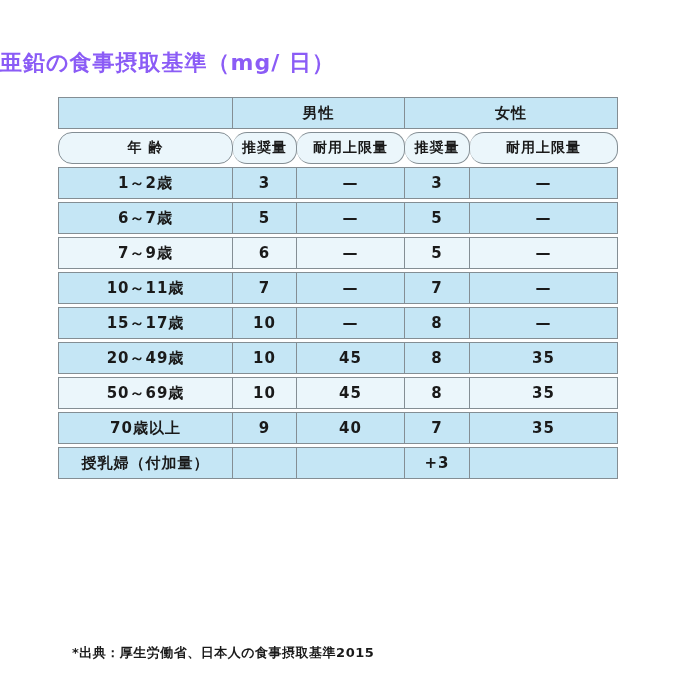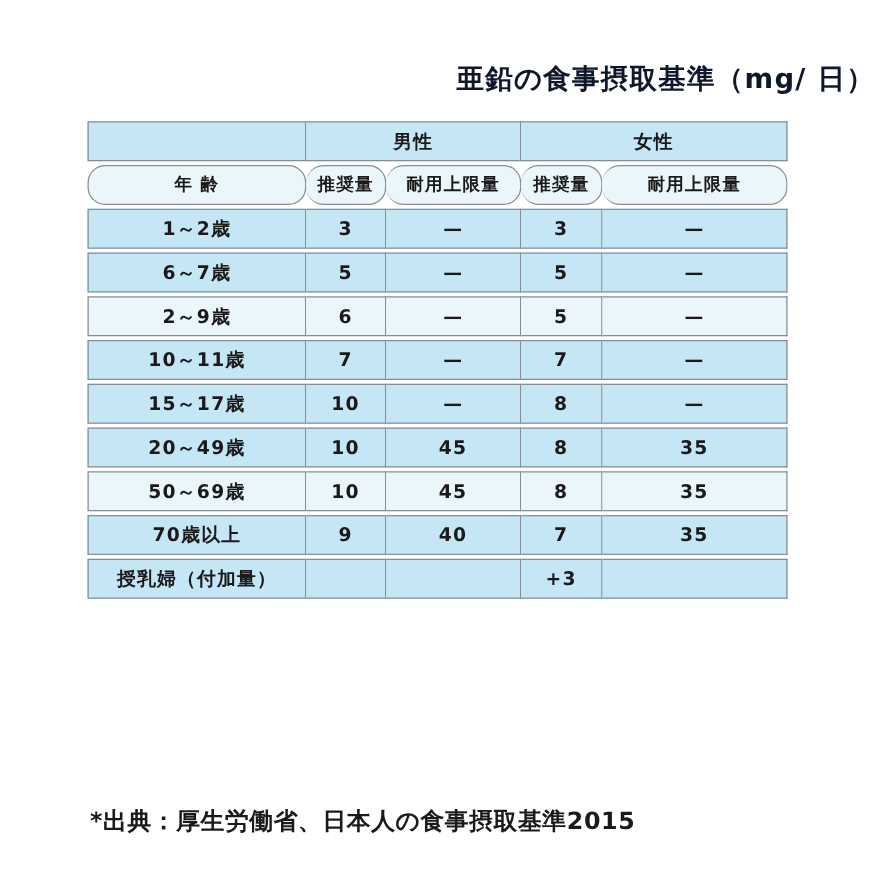--- a/index.html
+++ b/index.html
@@ -4,44 +4,44 @@
 <style>
   html, body { margin:0; padding:0; }
   body {
     width:700px; height:700px; background:#ffffff;
     font-family:"DejaVu Sans","Liberation Sans",sans-serif;
     color:#1a1a1a;
   }
   .page { position:relative; width:700px; height:700px; overflow:hidden; }
   .title {
     position:absolute; top:48px; left:0; width:100%;
-    text-align:right; font-size:22px; font-weight:bold;
-    letter-spacing:1px; color:#0f172a; margin:0;
+    text-align:left; font-size:22px; font-weight:bold;
+    letter-spacing:1px; color:#8b5cf6; margin:0;
   }
   table.intake {
-    position:absolute; left:70px; top:94px; width:560px;
+    position:absolute; left:58px; top:94px; width:560px;
     border-collapse:separate; border-spacing:0 3px;
     table-layout:fixed;
   }
   .intake th, .intake td {
     border-top:1px solid #848e94;
     border-bottom:1px solid #848e94;
     border-right:1px solid #848e94;
     height:30px; padding:0;
     font-size:15px; font-weight:bold; color:#1a1a1a;
     text-align:center; vertical-align:middle;
     letter-spacing:1px;
   }
   .intake tr > *:first-child { border-left:1px solid #848e94; }
   .intake tr.dark  > * { background:#c5e6f5; }
   .intake tr.light > * { background:#ebf6fb; }
   .intake th.sub { font-size:14px;border-radius:14px; }
   .footnote {
     position:absolute; left:72px; top:644px;
-    font-size:19px; font-weight:bold; color:#1a1a1a;
+    font-size:13px; font-weight:bold; color:#1a1a1a;
     letter-spacing:0.5px;
   }
 </style>
 </head>
 <body>
 
 <div class="page">
 
   <h1 class="title">亜鉛の食事摂取基準（mg/ 日）</h1>
 
@@ -77,21 +77,21 @@
       <td>—</td>
     </tr>
     <tr class="dark">
       <td>6～7歳</td>
       <td>5</td>
       <td>—</td>
       <td>5</td>
       <td>—</td>
     </tr>
     <tr class="light">
-      <td>2～9歳</td>
+      <td>7～9歳</td>
       <td>6</td>
       <td>—</td>
       <td>5</td>
       <td>—</td>
     </tr>
     <tr class="dark">
       <td>10～11歳</td>
       <td>7</td>
       <td>—</td>
       <td>7</td>

